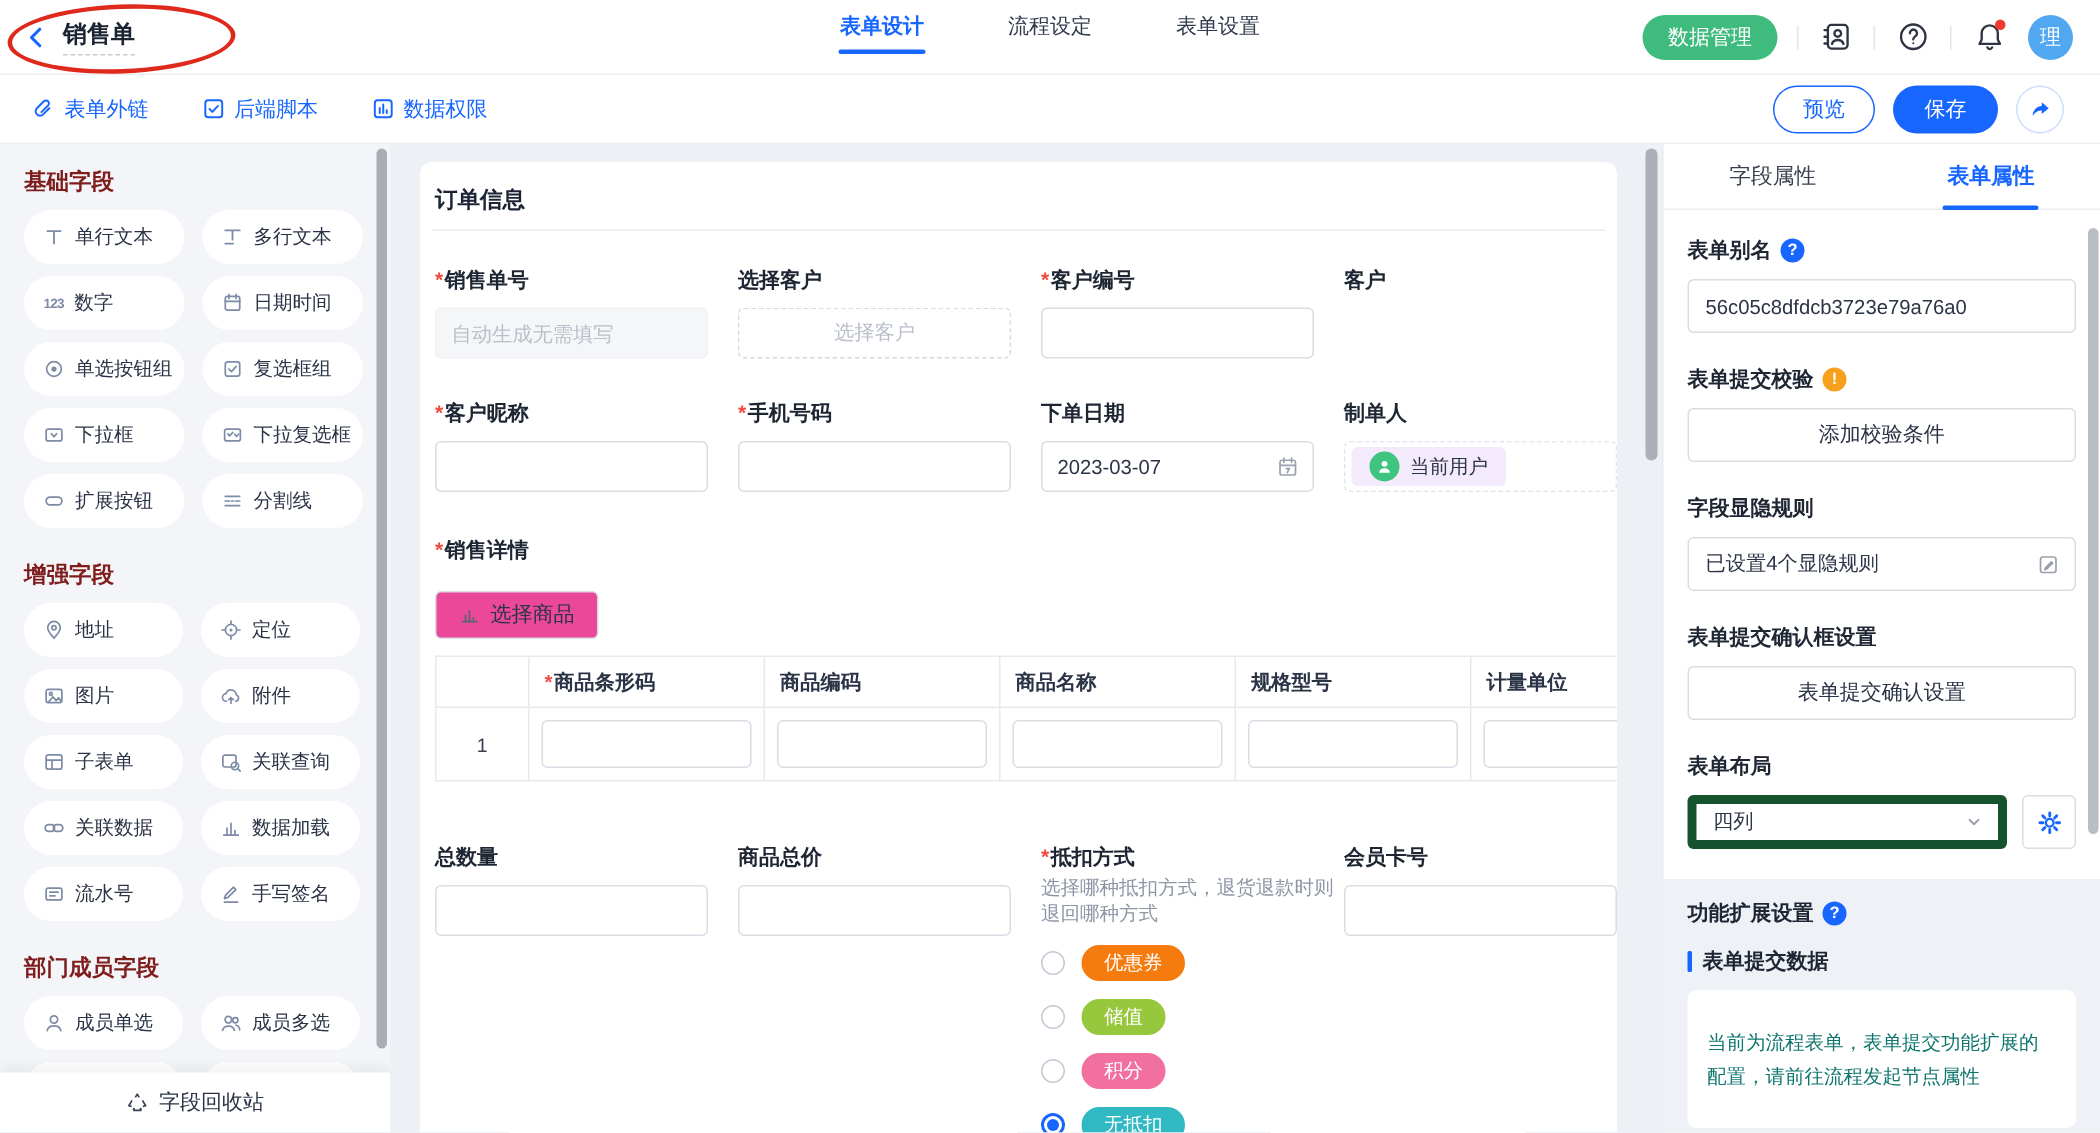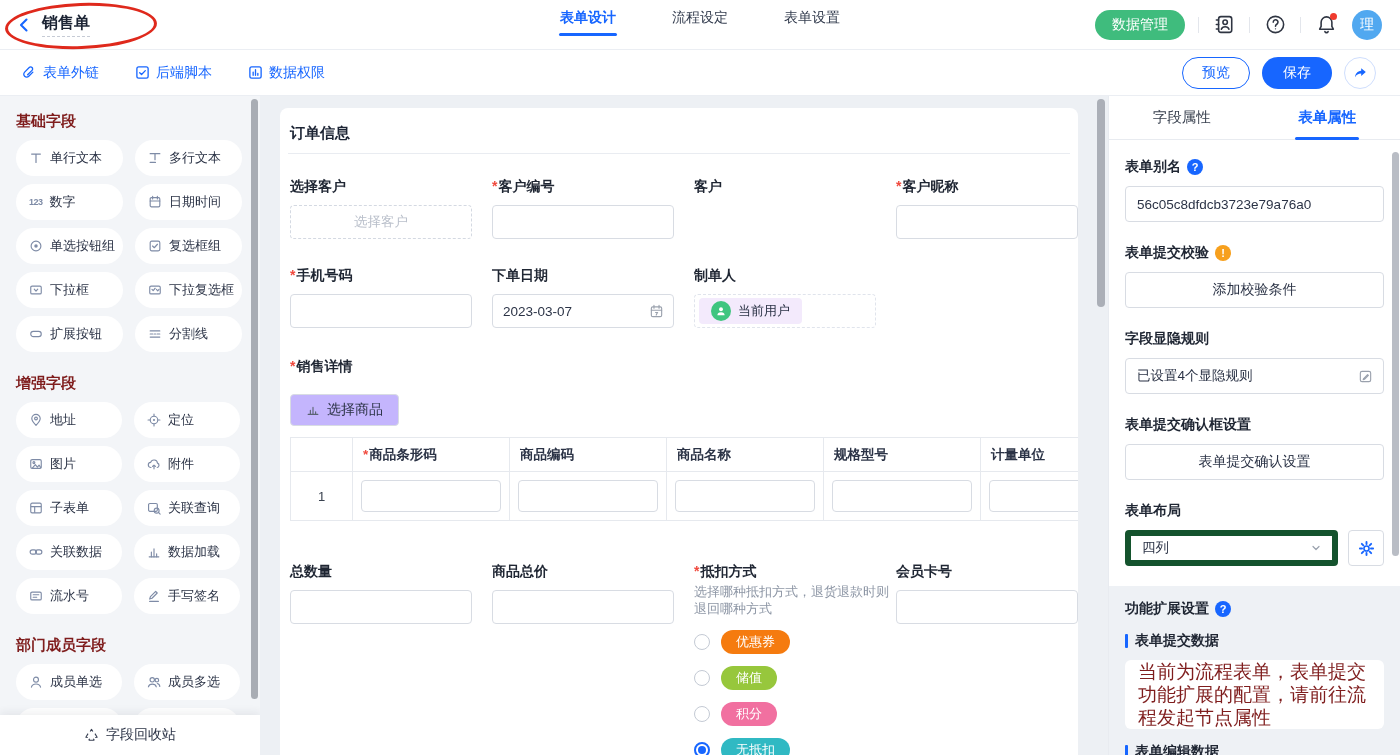--- a/index.html
+++ b/index.html
@@ -55,21 +55,21 @@
   .inp { width:100%; height:34px; border:1px solid #d8dce3; border-radius:4px; padding:0 10px; font-size:13.5px; color:#2b3346; background:#fff; font-family:inherit; }
   .inp::placeholder { color:#b9bfca; }
   .inp.readonly { background:#f5f6f8; border-color:#f0f1f4; }
   .dashed-box { width:100%; height:34px; border:1px dashed #d4d9e2; border-radius:4px; display:flex; align-items:center; justify-content:center; color:#b9bfca; font-size:13.5px; cursor:pointer; background:#fff; }
   .date-box { width:100%; height:34px; border:1px solid #d8dce3; border-radius:4px; display:flex; align-items:center; justify-content:space-between; padding:0 9px 0 10px; font-size:13.5px; color:#2b3346; cursor:pointer; }
   .creator-box { width:100%; height:34px; border:1px dashed #e0e4ec; border-radius:4px; display:flex; align-items:center; padding:0 4px; }
   .user-tag { display:inline-flex; align-items:center; gap:7px; background:#f3eafc; border-radius:4px; padding:3px 12px 3px 12px; font-size:13px; color:#2b3346; }
   .user-tag .uavatar { width:20px; height:20px; border-radius:50%; background:#3fc57f; display:flex; align-items:center; justify-content:center; }
 
   .detail-sec { margin-top:30px; padding-left:2px; }
-  .btn-select-product { margin-top:9px; height:32px; padding:0 15px; background:#c4b5fd; border:1px solid #d8dce3; border-radius:4px; display:inline-flex; align-items:center; gap:7px; font-size:14px; color:#2b3346; cursor:pointer; }
+  .btn-select-product { margin-top:9px; height:32px; padding:0 15px; background:#ec4899; border:1px solid #d8dce3; border-radius:4px; display:inline-flex; align-items:center; gap:7px; font-size:14px; color:#2b3346; cursor:pointer; }
   .subtable { margin-top:11px; border:1px solid #e6e9ee; border-right:none; width:850px; }
   .st-row { display:flex; }
   .st-cell { border-right:1px solid #e6e9ee; flex:none; }
   .st-head .st-cell { height:33px; display:flex; align-items:center; padding:0 10px; font-size:13.5px; font-weight:700; color:#2b3346; }
   .st-body .st-cell { height:49px; display:flex; align-items:center; padding:0 8px; border-top:1px solid #e6e9ee; }
   .st-c0 { width:62px; justify-content:center; }
   .st-c { width:157px; }
   .st-body .st-c0 { font-size:13px; color:#39414f; }
   .st-inp { width:100%; height:32px; border:1px solid #d8dce3; border-radius:4px; background:#fff; font-size:13px; padding:0 8px; }
 
@@ -95,21 +95,21 @@
   .badge-warn { width:16px; height:16px; border-radius:50%; background:#f7a01d; color:#fff; font-size:11px; font-weight:700; display:flex; align-items:center; justify-content:center; }
   .p-input { width:100%; height:36px; border:1px solid #d8dce3; border-radius:4px; padding:0 11px; font-size:13.5px; color:#2b3346; font-family:inherit; }
   .p-btn { width:100%; height:36px; border:1px solid #d8dce3; border-radius:4px; background:#fff; font-size:14px; color:#2b3346; cursor:pointer; font-family:inherit; }
   .p-box { width:100%; height:36px; border:1px solid #d8dce3; border-radius:4px; display:flex; align-items:center; justify-content:space-between; padding:0 10px 0 11px; font-size:13.5px; color:#2b3346; }
   .layout-row { display:flex; gap:10px; }
   .p-select { flex:1; height:36px; border:6px solid #14532d; border-radius:4px; display:flex; align-items:center; justify-content:space-between; padding:0 10px 0 11px; font-size:13.5px; color:#2b3346; cursor:pointer;font-family:Liberation Serif, serif; }
   .gear-btn { width:36px; height:36px; border:1px solid #d8dce3; border-radius:4px; background:#fff; display:flex; align-items:center; justify-content:center; cursor:pointer; }
   .ext-sec { margin:20px -16px 0; background:#eef1f5; padding:14px 16px 20px; }
   .sub-label { display:flex; align-items:center; gap:7px; font-size:14px; font-weight:700; color:#1f2633; margin:14px 0 10px; }
   .blue-bar { width:3px; height:14px; background:#1766ff; border-radius:1px; }
-  .notice-box { background:#fff; border-radius:6px; padding:0 13px; font-size:19px; line-height:23px; color:#7f1d1d; }
+  .notice-box { background:#fff; border-radius:6px; padding:23px 13px; font-size:13px; line-height:23px; color:#0f766e; }
   .panel-scroll { position:absolute; top:56px; right:1px; width:7px; height:404px; background:#b9bdc5; border-radius:4px; }
 </style>
 </head>
 <body>
 
 <div class="app-header">
   <div class="hdr-left">
     <span style="cursor:pointer">
       <svg width="16" height="16" viewBox="0 0 16 16" fill="none" stroke="#1766ff" stroke-width="2.1" stroke-linecap="round" stroke-linejoin="round">
           <path d="M10.5 2.5L5 8l5.5 5.5"></path>
@@ -424,20 +424,24 @@
   </div>
 </div>
 
 <div class="canvas">
   <div class="card">
 
     <div class="card-sec-title">订单信息</div>
     <hr class="card-divider">
 
     <div class="fgrid">
+      <div class="fld">
+        <div class="fld-label"><span class="req">*</span><span>销售单号</span></div>
+        <input class="inp readonly" readonly="" placeholder="自动生成无需填写" style="">
+      </div>
       <div class="fld">
         <div class="fld-label"><span>选择客户</span></div>
         <div class="dashed-box">选择客户</div>
       </div>
       <div class="fld">
         <div class="fld-label"><span class="req">*</span><span>客户编号</span></div>
         <input class="inp" style="">
       </div>
       <div class="fld">
         <div class="fld-label"><span>客户</span></div>

